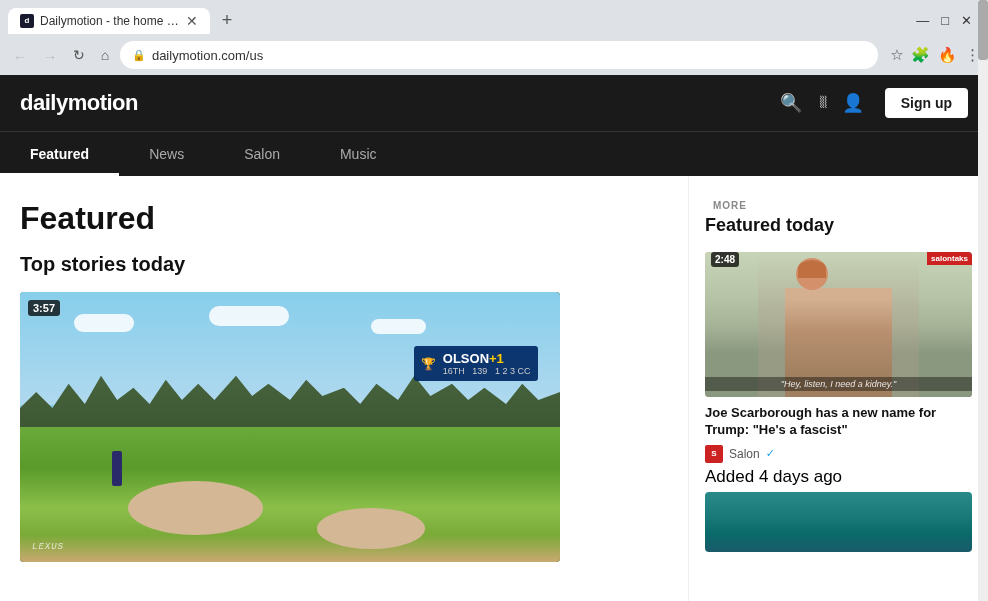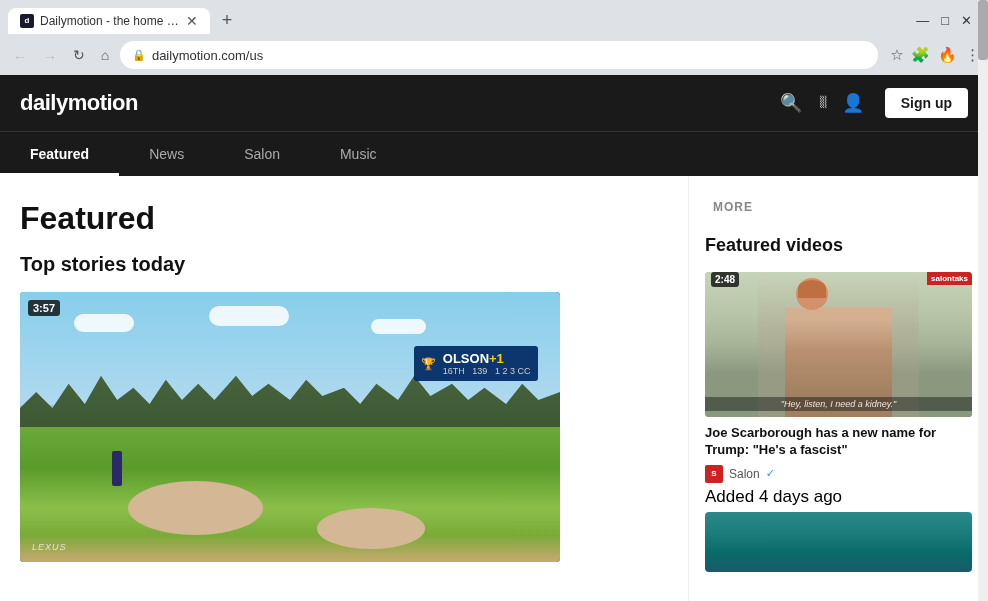--- a/index.html
+++ b/index.html
@@ -290,26 +290,26 @@
       align-items: center;
       gap: 6px;
     }
     .score-name { font-weight: bold; font-size: 13px; }
     .score-plus { color: #ffcc00; font-weight: bold; font-size: 13px; }
     .score-details { font-size: 9px; color: #ccc; }
     .trophy-icon { font-size: 12px; }
 
     
     .more-label {
-      font-size: 12px;
+      font-size: 10px;
       font-weight: bold;
       color: #888;
       letter-spacing: 1px;
       text-transform: uppercase;
-      margin-bottom: 21px;
+      margin-bottom: 4px;
       padding-left: 8px;
     }
     .featured-videos-title {
       font-size: 18px;
       font-weight: bold;
       color: #111;
       margin-bottom: 16px;
     }
 
     .sidebar-video {
@@ -471,21 +471,21 @@
       <div class="main-video-inner">
         <div class="golf-sky"></div>
         <div class="golf-cloud" style="left:10%;top:8%;width:60px;height:18px;"></div>
         <div class="golf-cloud" style="left:35%;top:5%;width:80px;height:20px;"></div>
         <div class="golf-cloud" style="left:65%;top:10%;width:55px;height:15px;"></div>
         <div class="golf-trees"></div>
         <div class="golf-fairway"></div>
         <div class="golf-sand"></div>
         <div class="golf-sand2"></div>
         <div class="golfer" style="left:17%;bottom:28%;width:10px;height:35px;background:#2a2a6a;border-radius:2px;"></div>
-        <div class="lexus-watermark" style="font-family:Liberation Sans, sans-serif;letter-spacing:1px;text-align:center;">
+        <div class="lexus-watermark" style="font-family:Liberation Mono, monospace;letter-spacing:1px;text-align:center;">
           <svg width="60" height="12" viewBox="0 0 60 12" style="fill:rgba(255,255,255,0.7)">
             <text x="0" y="10" font-size="9" font-style="italic">LEXUS</text>
           </svg>
         </div>
 
         <div class="scoreboard">
           <span class="trophy-icon">🏆</span>
           <div>
             <div style="display:flex;align-items:center;gap:0;">
               <span class="score-name">OLSON</span>
@@ -500,21 +500,21 @@
             </div>
           </div>
         </div>
       </div>
       <div class="video-duration">3:57</div>
     </div>
   </div>
 
   <div class="content-right">
     <div class="more-label">MORE</div>
-    <div class="featured-videos-title">Featured videos</div>
+    <div class="featured-videos-title">Featured today</div>
 
     <div class="sidebar-video">
       <div class="sidebar-thumb">
         <div class="sidebar-thumb-inner salon-thumb">
 
           <div style="position:absolute;bottom:0;left:0;right:0;height:100%;background:linear-gradient(180deg,#c8d4b8 0%,#b8c4a8 30%,#a8b498 50%,#8a9880 70%);">
           </div>
           <div style="position:absolute;bottom:0;left:20%;width:60%;height:100%;background:linear-gradient(180deg,transparent 0%,rgba(180,160,140,0.3) 40%);"></div>
 
           <div style="position:absolute;bottom:0;left:30%;width:40%;height:75%;background:linear-gradient(180deg,#d4b090 10%,#b89070 40%,#a08060 80%);">

